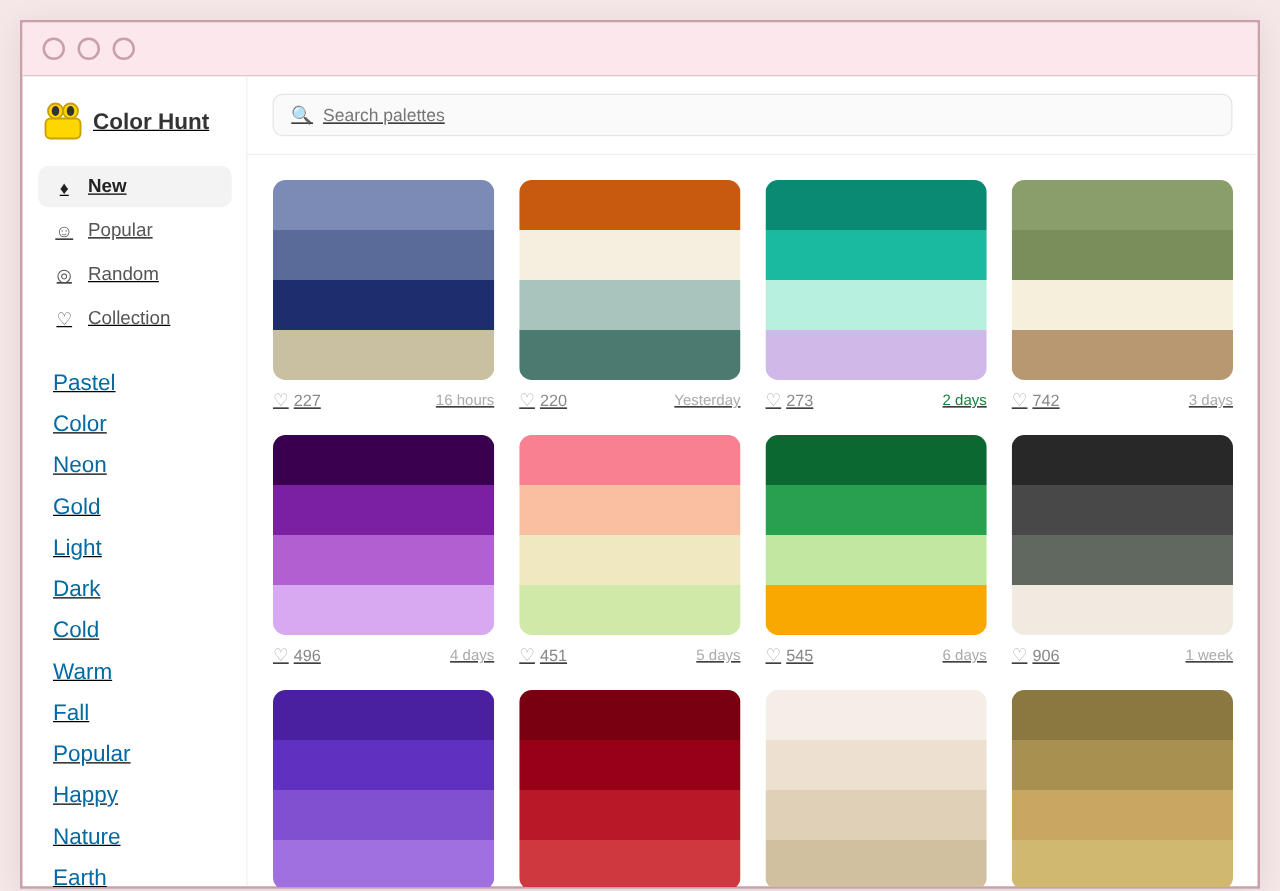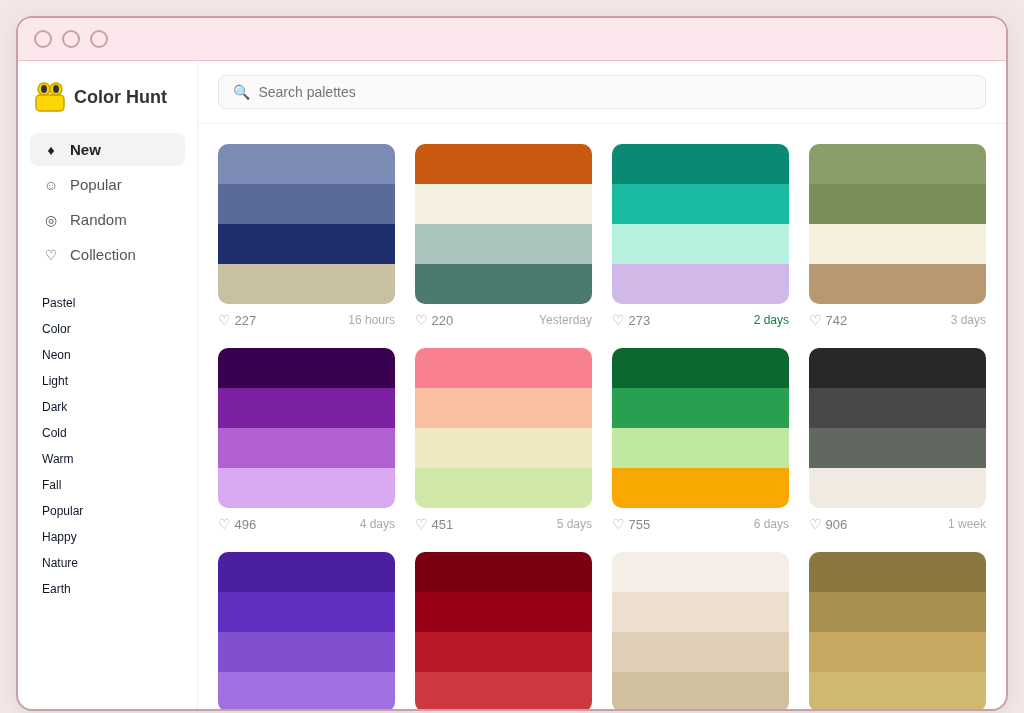--- a/index.html
+++ b/index.html
@@ -8,24 +8,25 @@
       font-family: -apple-system, BlinkMacSystemFont, 'Segoe UI', sans-serif;
       display: flex;
       justify-content: center;
       align-items: center;
       min-height: 100vh;
       padding: 16px;
     }
     .browser-window {
       width: 1000px;
       background: #fff;
-      border-radius: 16px;
+      border-radius: 0;
       border: 2px solid #c9a0a8;
       overflow: hidden;
       box-shadow: 0 4px 24px rgba(0,0,0,0.08);
+      text-decoration: underline;
     }
     .browser-chrome {
       background: #fce8ec;
       padding: 12px 16px;
       display: flex;
       align-items: center;
       gap: 10px;
       border-bottom: 1px solid #e8c4cc;
     }
     .browser-dot {
@@ -85,22 +86,22 @@
       width: 18px;
       text-align: center;
     }
     .tag-list {
       display: flex;
       flex-direction: column;
       gap: 2px;
     }
     .tag-item {
       padding: 5px 12px;
-      font-size: 12px;
-      color: #0f172a;
+      font-size: 18px;
+      color: #0369a1;
       cursor: pointer;
       border-radius: 6px;
     }
     .main-content {
       flex: 1;
       display: flex;
       flex-direction: column;
       overflow: hidden;
     }
     .search-bar-area {
@@ -212,20 +213,21 @@
           <span class="nav-icon">♡</span>
           <span>Collection</span>
         </div>
       </div>
 
       <div class="tag-list">
 
       <div class="tag-item">Pastel</div>
           <div class="tag-item">Color</div>
           <div class="tag-item">Neon</div>
+          <div class="tag-item">Gold</div>
           <div class="tag-item">Light</div>
           <div class="tag-item">Dark</div>
           <div class="tag-item">Cold</div>
           <div class="tag-item">Warm</div>
           <div class="tag-item">Fall</div>
           <div class="tag-item">Popular</div>
           <div class="tag-item">Happy</div>
           <div class="tag-item">Nature</div>
           <div class="tag-item">Earth</div>
         </div>
@@ -335,21 +337,21 @@
             <div class="palette-card">
               <div class="palette-swatches">
                 <div class="swatch" style="background-color: rgb(10, 104, 48);"></div>
                 <div class="swatch" style="background-color: rgb(40, 160, 80);"></div>
                 <div class="swatch" style="background-color: rgb(192, 232, 160);"></div>
                 <div class="swatch" style="background-color: rgb(248, 168, 0);"></div>
               </div>
               <div class="palette-meta">
                 <div class="palette-likes">
                   <span class="heart-icon">♡</span>
-                  <span>755</span>
+                  <span>545</span>
                 </div>
                 <span style="font-size: 12px; color: rgb(170, 170, 170);">6 days</span>
               </div>
             </div>
             <div class="palette-card">
               <div class="palette-swatches">
                 <div class="swatch" style="background-color: rgb(40, 40, 40);"></div>
                 <div class="swatch" style="background-color: rgb(72, 72, 72);"></div>
                 <div class="swatch" style="background-color: rgb(96, 104, 96);"></div>
                 <div class="swatch" style="background-color: rgb(240, 234, 224);"></div>

